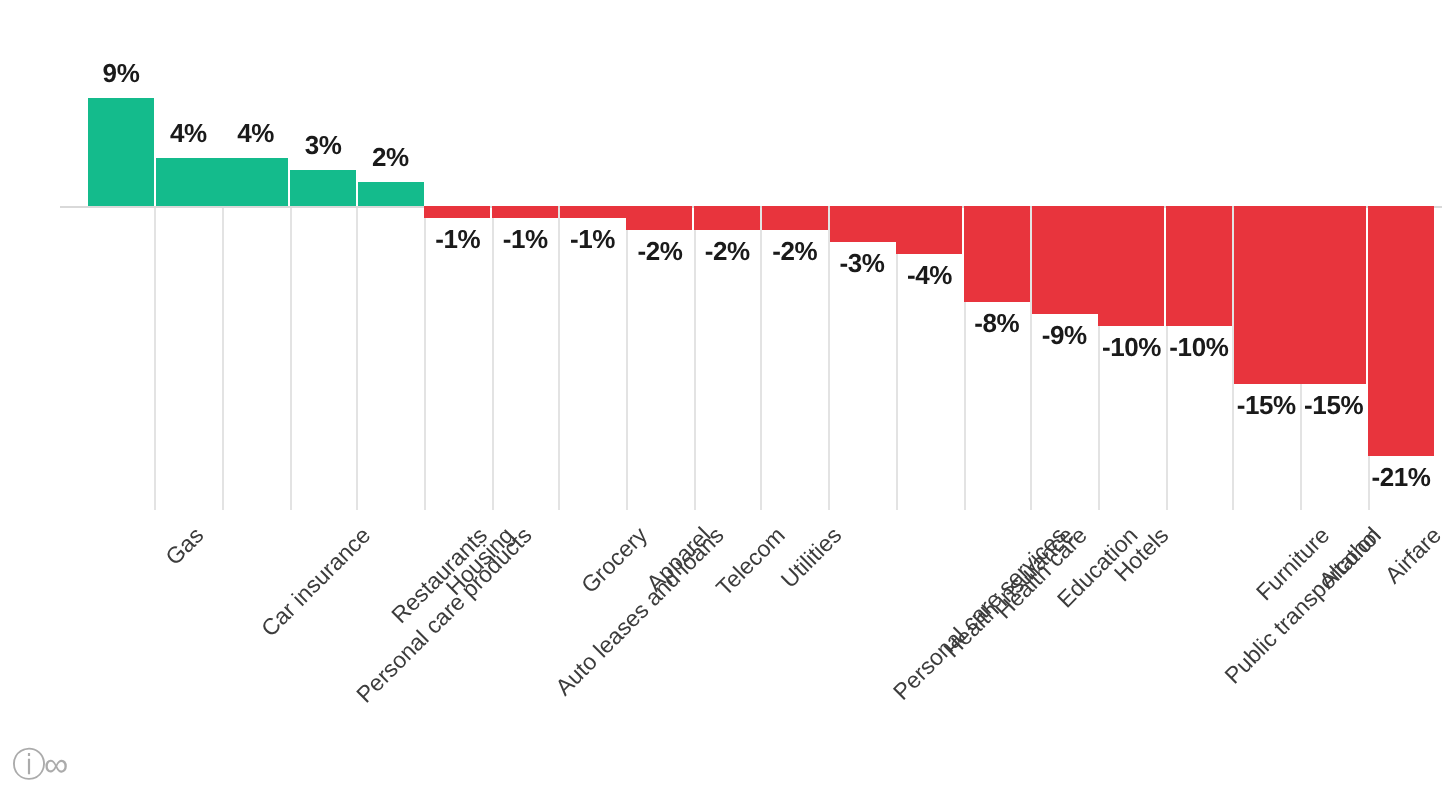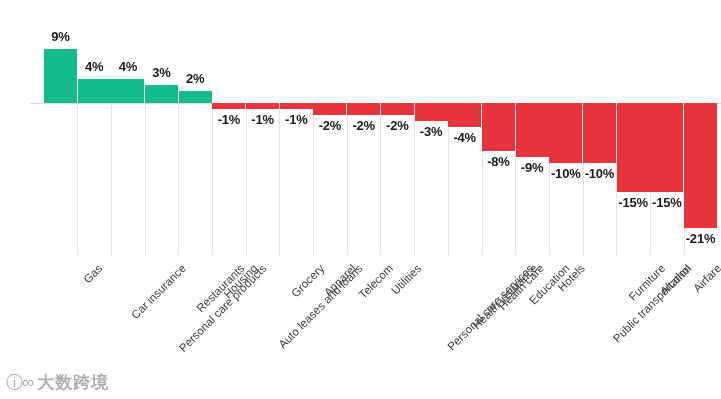--- a/index.html
+++ b/index.html
@@ -166,16 +166,15 @@
         <div class="catlabel" style="left: 546.079px; top: 262px;">Hotels</div>
         <div class="catlabel" style="left: 579.763px; top: 262px;">Public transportation</div>
         <div class="catlabel" style="left: 613.447px; top: 262px;">Furniture</div>
         <div class="catlabel" style="left: 647.132px; top: 262px;">Alcohol</div>
         <div class="catlabel" style="left: 680.816px; top: 262px;">Airfare</div>
       </div>
   </div>
 
   <div id="watermark">
     <span class="wm-mark">ⓘ∞</span>
-    <span class="wm-text">大数跨境</span>
   </div>
 
 </div>
 
 </body></html>

